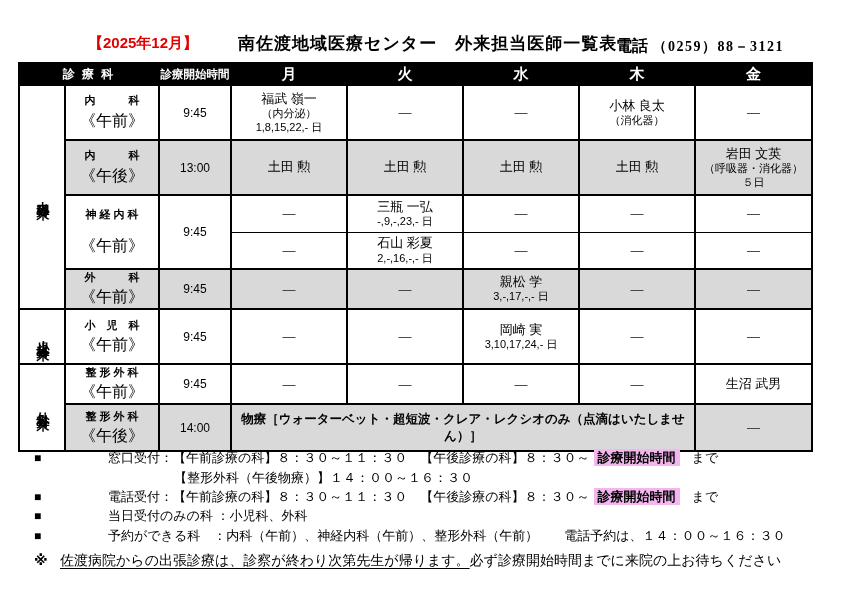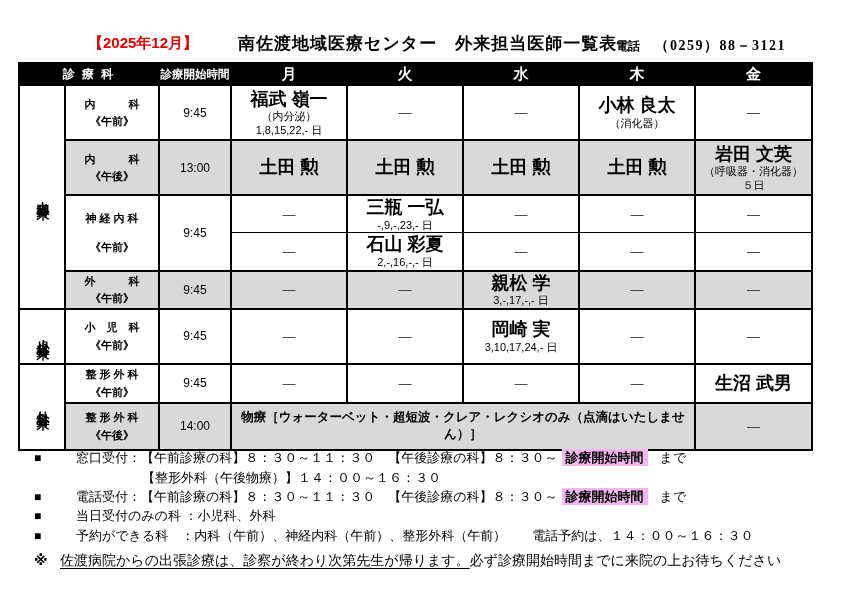--- a/index.html
+++ b/index.html
@@ -12,21 +12,21 @@
   .sheet{
     position:relative;width:842px;height:596px;background:#fff;overflow:hidden;
     font-family:"Liberation Sans","DejaVu Sans",sans-serif;color:#000;
   }
 
   
   .titlebar{position:absolute;top:30px;left:0;width:842px;height:26px;}
   .month{position:absolute;left:88px;top:4px;font-size:15px;font-weight:bold;color:var(--red);}
   .doc-title{position:absolute;left:238px;top:2px;font-size:17px;font-weight:bold;letter-spacing:1px;}
   .phone-block{position:absolute;left:616px;top:6px;}
-  .phone-label{font-size:12px;font-weight:bold;margin-right:10px;}
+  .phone-label{font-size:16px;font-weight:bold;}
   .phone-number{font-size:14px;font-weight:bold;letter-spacing:1.5px;font-family:Liberation Serif, serif;}
 
   
   table.sched{
     position:absolute;left:18px;top:62px;width:793px;
     border-collapse:collapse;table-layout:fixed;
     border:2px solid #701a75;
   }
   table.sched td,table.sched th{
     border:2px solid #000;padding:0;text-align:center;vertical-align:middle;overflow:hidden;
@@ -43,38 +43,38 @@
 
   td.grp{border-right:1px dashed #000;background:#fff;}
   td.cdept{border-left-width:0;}
   .vtext{
     display:inline-block;writing-mode:vertical-lr;text-orientation:upright;
     font-size:13px;font-weight:bold;letter-spacing:2px;line-height:1.15;
   }
   .v2{height:34px;} .v3{height:49px;} .v4{height:64px;}
 
   .dname{font-size:11px;font-weight:bold;line-height:1.3;white-space:pre;}
-  .sess{font-size:11px;font-weight:bold;line-height:1.3;margin-top:3px;}
+  .sess{font-size:16px;font-weight:normal;line-height:1.3;margin-top:3px;}
   td.time{font-size:12px;font-weight:normal;}
 
-  .nm{display:block;font-size:18px;font-weight:bold;line-height:1.25;}
+  .nm{display:block;font-size:13px;font-weight:normal;line-height:1.25;}
   .nt{display:block;font-size:11px;font-weight:normal;line-height:1.25;white-space:pre-line;}
   .dash{display:block;font-size:13px;font-weight:normal;color:#333;}
 
   tr.subrow td{border-top-width:1px;}
   tr.presub td{border-bottom-width:1px;}
   tr.presub td.grp,tr.presub td.cdept,tr.presub td.time{border-bottom-width:2px;}
 
   td.physio{font-size:12.5px;font-weight:bold;}
 
   
   .notes{position:absolute;left:34px;top:451px;width:796px;font-size:13px;}
   .nline{display:flex;align-items:flex-start;margin-bottom:4px;line-height:1.15;}
   .sq{width:42px;flex:none;font-size:12px;line-height:1.3;}
-  .ntext{flex:1;}
+  .ntext{flex:1;margin-left:32px;}
   .indent{padding-left:66px;}
   .hl{background:var(--hl);font-weight:bold;padding:1px 4px;margin:0 4px;}
   .post{margin-left:8px;}
   .warn{display:flex;margin-top:8px;font-size:14px;line-height:1.2;}
   .mark{width:26px;flex:none;font-weight:bold;}
   .ul{text-decoration:underline;text-underline-offset:3px;}
 </style>
 </head>
 <body>
 

